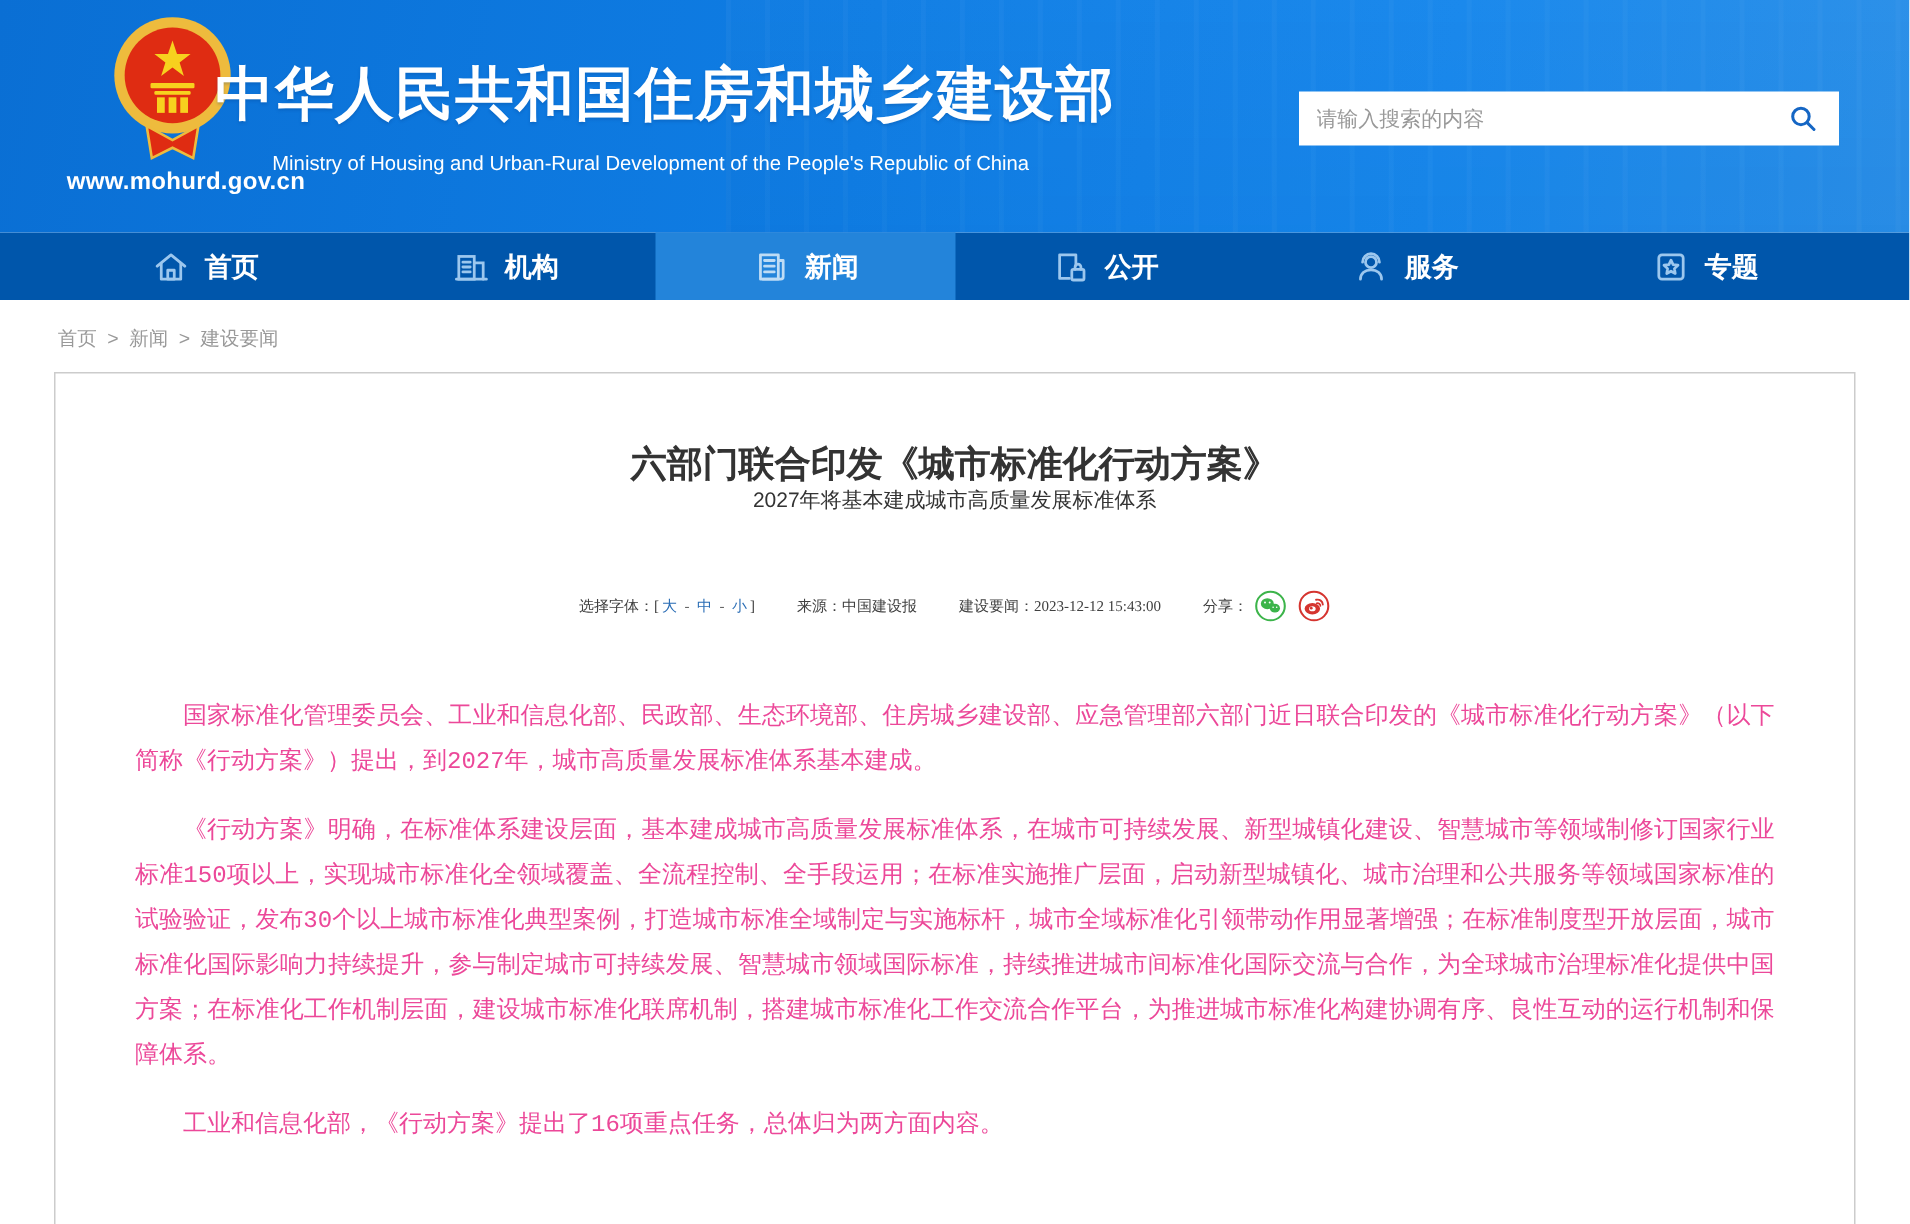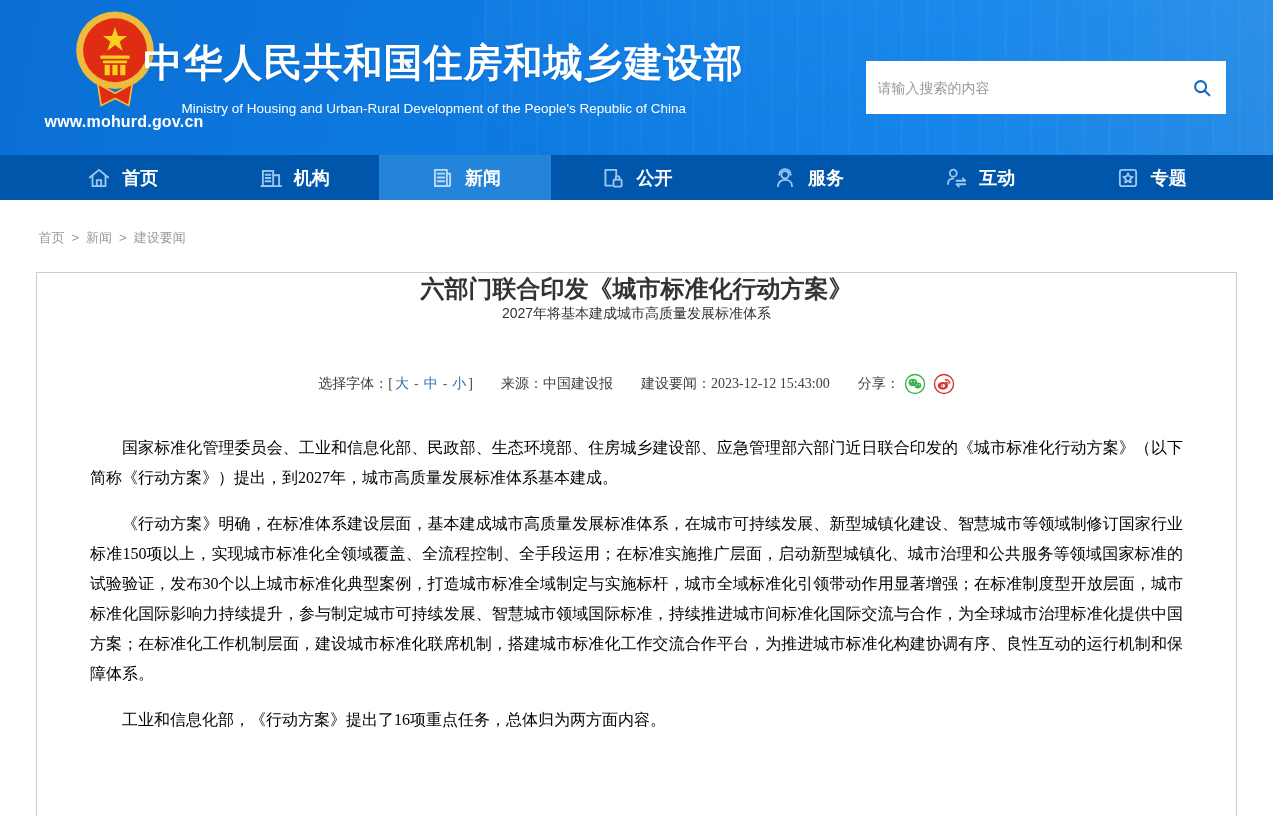--- a/index.html
+++ b/index.html
@@ -12,58 +12,58 @@
   .banner-decor { position:absolute; right:0; top:0; width:62%; height:100%; opacity:.5; pointer-events:none;
     background:
       repeating-linear-gradient(90deg, rgba(255,255,255,0.05) 0 3px, rgba(255,255,255,0) 3px 26px),
       linear-gradient(180deg, rgba(255,255,255,0.04) 0%, rgba(9,80,160,0.10) 100%); }
   .banner-inner { position:relative; width:1200px; height:100%; margin:0 auto; }
   .emblem { position:absolute; left:34px; top:8px; width:88px; height:100px; }
   .site-url { position:absolute; left:8px; top:113px; color:#fff; font-weight:bold; font-size:16px; letter-spacing:.2px; }
   .site-title { position:absolute; left:107px; top:36px; color:#fff; font-weight:bold; font-size:39px; letter-spacing:1px;
     text-shadow:0 1px 2px rgba(0,60,130,.25); white-space:nowrap; }
   .site-subtitle { position:absolute; left:117px; top:101px; color:#fff; font-size:13.5px; white-space:nowrap;padding-left:28px; }
-  .search-box { position:absolute; right:11px; top:61px; width:360px; height:53px; background:#fff;
+  .search-box { position:absolute; right:11px; top:61px; width:360px; height:36px; background:#fff;
     display:flex; align-items:center; padding:0 12px; }
   .search-box input { flex:1; border:none; outline:none; font-size:14px; color:#333;
     font-family:"Liberation Sans","DejaVu Sans",sans-serif; }
   .search-box input::placeholder { color:#999; }
   .search-btn { width:24px; height:24px; border:none; background:transparent; cursor:pointer; display:flex;
     align-items:center; justify-content:center; }
 
   
   .nav { width:1273px; height:45px; background:#0056ab; }
   .nav-inner { width:1200px; height:100%; margin:0 auto; display:flex; }
   .nav-item { flex:1; display:flex; align-items:center; justify-content:center; gap:10px;
     color:#ffffff; font-size:18px; font-weight:bold; cursor:pointer; }
   .nav-item.active { background:#2384da; }
   .nav-ic { width:26px; height:26px; color:#9cc7ee; display:block; }
   .nav-item.active .nav-ic { color:#bedcf5; }
 
   
-  .breadcrumb { width:1200px; margin:12px auto; padding:17px 0 13px 2px; font-size:13px; color:#999; }
+  .breadcrumb { width:1200px; margin:0 auto; padding:17px 0 13px 2px; font-size:13px; color:#999; }
   .breadcrumb a { color:#999; text-decoration:none; cursor:pointer; }
   .bc-sep { margin:0 7px; color:#999; }
 
   
   .content-box { width:1201px; margin:0 auto; border:1px solid #ccc; background:#fff;
     height:600px; padding:0 53px; }
-  .article-title { text-align:center; font-size:24px; font-weight:bold; color:#333; }
+  .article-title { margin-top:44px; text-align:center; font-size:24px; font-weight:bold; color:#333; }
   .article-subtitle { text-align:center; font-size:14px; color:#333; }
   .article-meta { margin-top:50px; display:flex; justify-content:center; align-items:center;
-    font-size:14px; color:#404040; gap:28px;
+    font-size:10px; color:#404040; gap:28px;
     font-family:"Liberation Serif","DejaVu Serif",serif; }
   .meta-group { display:flex; align-items:center; }
   .font-link { color:#2a6db5; cursor:pointer; margin:0 2px; }
   .font-dash { color:#666; margin:0 3px; }
   .share-icons { display:flex; align-items:center; gap:7px; margin-left:4px; }
   .share-ic { width:22px; height:22px; cursor:pointer; display:block; }
 
-  .article-body { margin-top:38px; font-size:16px; line-height:30px; color:#000000; text-align:justify;
-    font-family:Liberation Serif, serif; }
+  .article-body { margin-top:48px; font-size:16px; line-height:30px; color:#ec4899; text-align:justify;
+    font-family:Liberation Mono, monospace; }
   .article-body p { text-indent:2em; margin-bottom:16px; }
 </style>
 </head>
 <body>
 
 <div class="banner">
   <div class="banner-decor"></div>
   <div class="banner-inner">
     <svg class="emblem" viewBox="0 0 100 116">
       <circle cx="50" cy="49" r="45" fill="#eebb3d"></circle>
@@ -127,29 +127,20 @@
     </div>
     <div class="nav-item">
       <svg class="nav-ic" viewBox="0 0 24 24" fill="none" stroke="currentColor" stroke-width="1.7" stroke-linecap="round">
         <circle cx="12" cy="9" r="3.4"></circle>
           <path d="M5.5 19.5 c0-3.6 2.9-5.8 6.5-5.8 s6.5 2.2 6.5 5.8"></path>
           <path d="M6.8 9 a5.2 5.2 0 0 1 10.4 0"></path>
       </svg>
       <span>服务</span>
     </div>
     <div class="nav-item">
-      <svg class="nav-ic" viewBox="0 0 24 24" fill="none" stroke="currentColor" stroke-width="1.7" stroke-linecap="round" stroke-linejoin="round">
-        <circle cx="9.5" cy="7.5" r="3.2"></circle>
-          <path d="M4.5 17.5 c0-3.2 2.3-5 5-5"></path>
-          <path d="M12.5 14.5 h8 l-2.2 -2.2"></path>
-          <path d="M20.5 17.8 h-8 l2.2 2.2"></path>
-      </svg>
-      <span>互动</span>
-    </div>
-    <div class="nav-item">
       <svg class="nav-ic" viewBox="0 0 24 24" fill="none" stroke="currentColor" stroke-width="1.7" stroke-linejoin="round">
         <rect x="4.5" y="4.5" width="15" height="15" rx="2"></rect>
           <path d="M12 7.8 l1.3 2.7 3 .4 -2.2 2.1 .5 3 -2.6 -1.4 -2.6 1.4 .5 -3 -2.2 -2.1 3 -.4 Z"></path>
       </svg>
       <span>专题</span>
     </div>
   </div>
 </div>
 
 <div class="breadcrumb">

